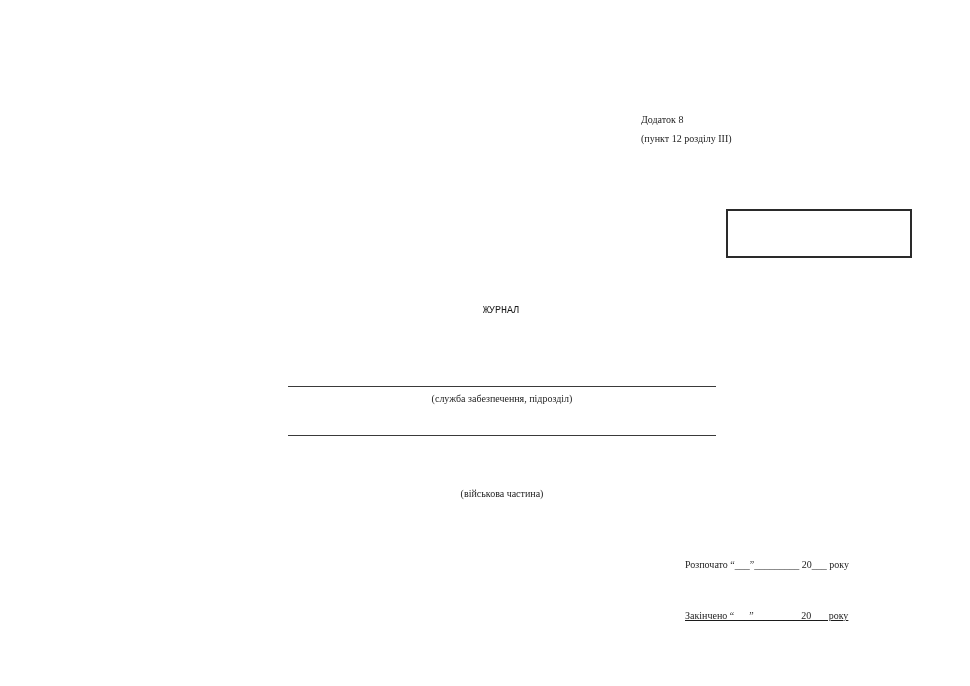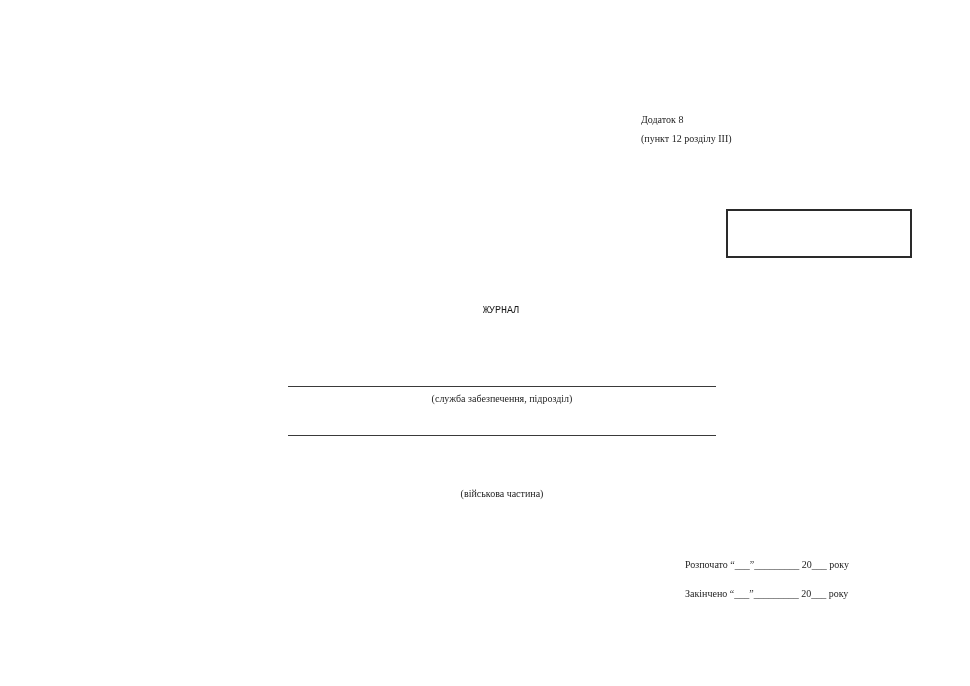--- a/index.html
+++ b/index.html
@@ -57,21 +57,21 @@
   .caption.first  { top: 390px; }
   .caption.second { top: 441px; margin-top: 44px; }
   .date-line {
     position: absolute;
     left: 648px;
     line-height: 20px;
     white-space: nowrap;
     margin-left: 37px;
   }
   .date-line.started  { top: 555px; }
-  .date-line.finished { top: 584px; }
+  .date-line.finished { top: 606px; text-decoration: underline; }
 </style>
 </head>
 <body>
 
 <div class="page">
 
   <div class="appendix">
     <div>Додаток 8</div>
     <div>(пункт 12 розділу ІІІ)</div>
   </div>

